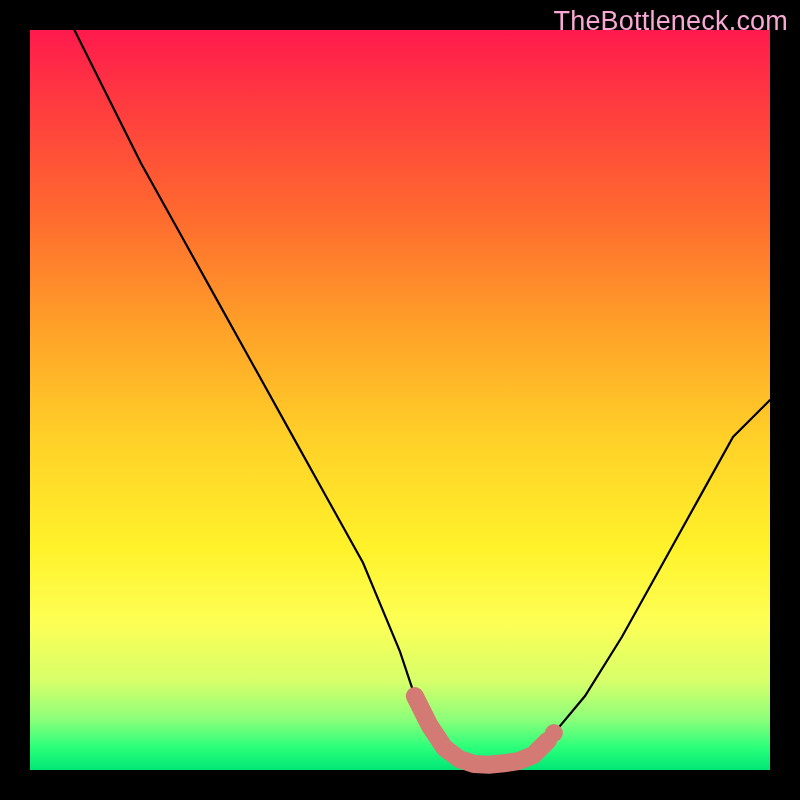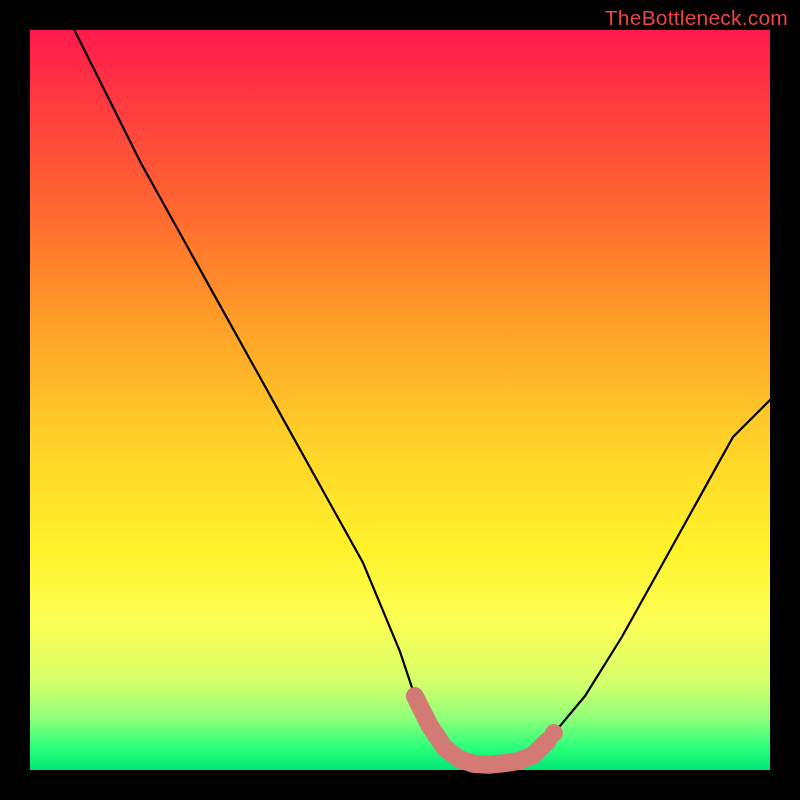--- a/index.html
+++ b/index.html
@@ -34,22 +34,22 @@
       #d7ff6a 88%,
       #8fff7a 93%,
       #2aff7a 97%,
       #00e676 100%
     );
   }
   .watermark {
     position: absolute;
     top: 6px;
     right: 12px;
-    color: #ef4444;
-    font-size: 21px;
+    color: #f9a8d4;
+    font-size: 27px;
     font-weight: 500;
     letter-spacing: 0.2px;
   }
   svg.curves {
     position: absolute;
     left: 0;
     top: 0;
     width: 740px;
     height: 740px;
     overflow: visible;

